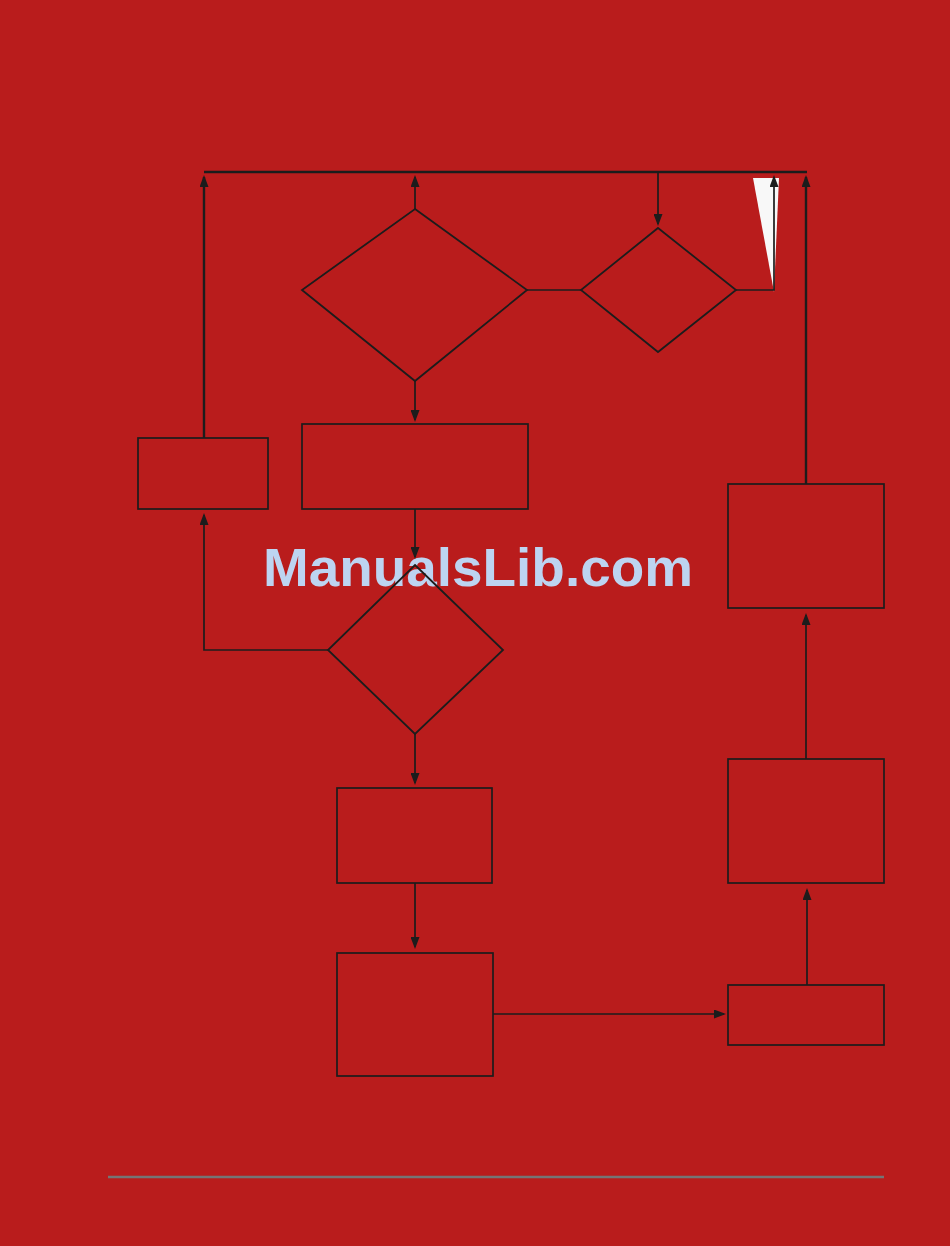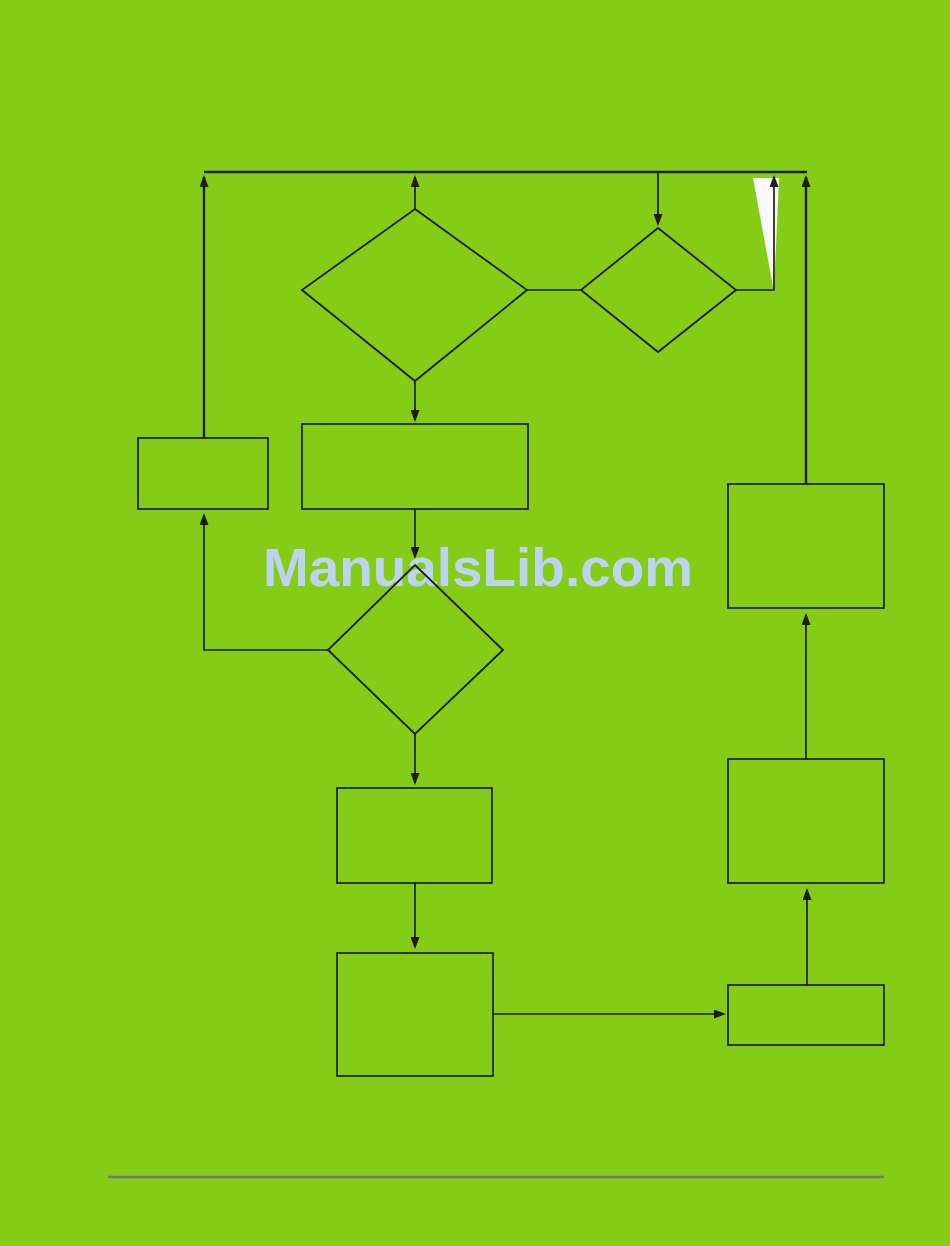--- a/index.html
+++ b/index.html
@@ -5,21 +5,21 @@
   html, body {
     margin: 0;
     padding: 0;
     background: #ffffff;
     font-family: "Liberation Sans", sans-serif;
   }
   .page {
     position: relative;
     width: 950px;
     height: 1246px;
-    background: #84cc16;
+    background: #b91c1c;
     overflow: hidden;
   }
   svg { display: block; position: absolute; top: 0; left: 0; }
   .wm {
     font-family: "Liberation Sans", "DejaVu Sans", sans-serif;
     font-weight: bold;
     font-size: 53px;
   }
 </style>
 </head>

